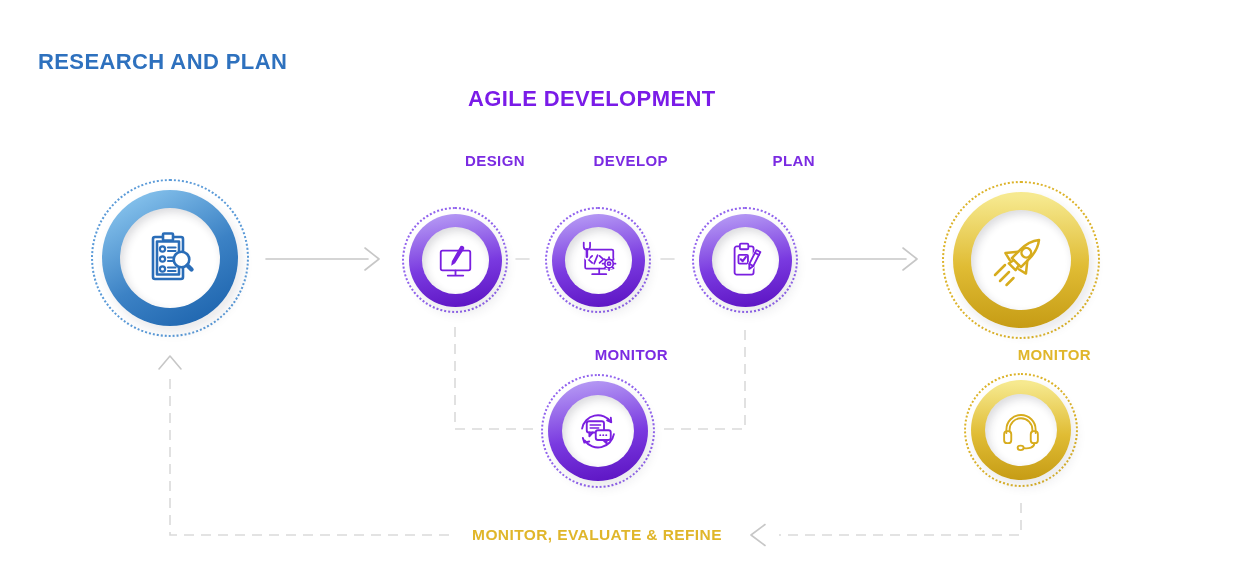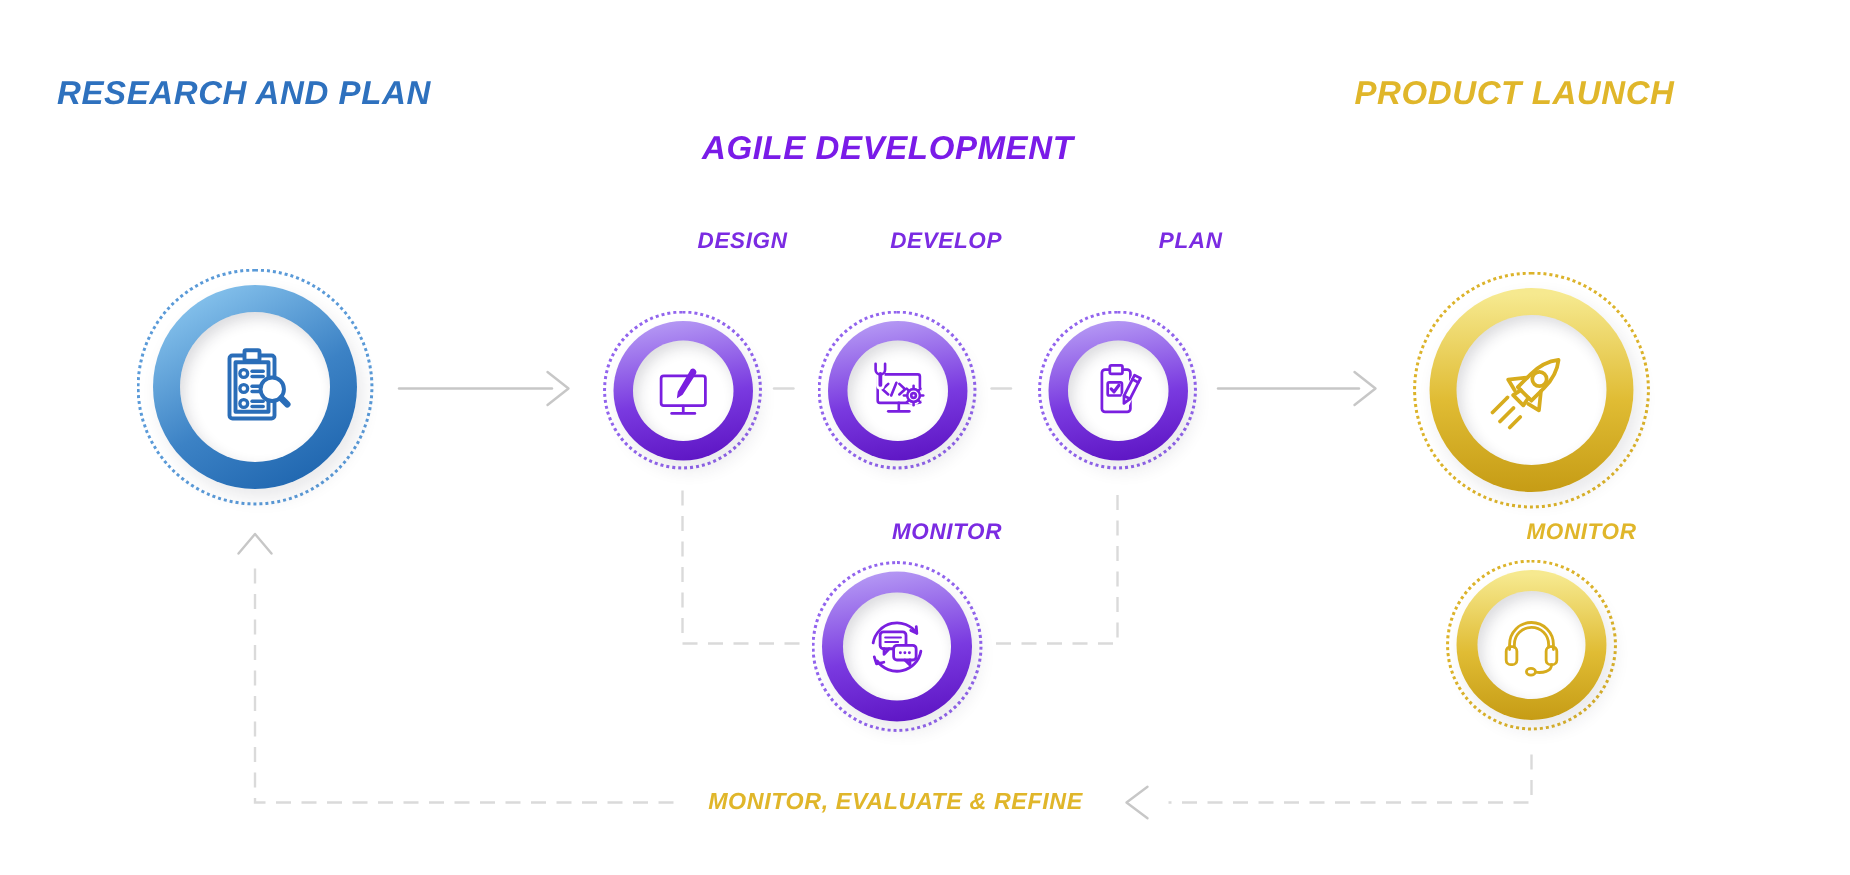--- a/index.html
+++ b/index.html
@@ -1,19 +1,18 @@
 <!DOCTYPE html>
 <html><head>
 <meta charset="utf-8">
 <style>
   html,body{margin:0;padding:0;background:#fff;}
   .canvas{
     position:relative;width:1144px;height:583px;background:#ffffff;overflow:hidden;
     font-family:"Liberation Sans",sans-serif;
-    font-style:italic;
   }
   .connectors{position:absolute;left:0;top:0;z-index:0;}
   .conn-solid{stroke:#c7c7c7;stroke-width:1.6;fill:none;stroke-linecap:round;stroke-linejoin:round;}
   .conn-dash{stroke:#dadada;stroke-width:1.6;fill:none;stroke-dasharray:10 7;}
 
   .title{position:absolute;margin:0;font-size:22px;font-weight:bold;letter-spacing:.4px;white-space:nowrap;z-index:2;}
   .title-research{left:38px;top:49px;color:#2e71be;}
   .title-agile{left:468px;top:49px;color:#7a1be8;margin-top:37px;}
   .title-launch{left:903px;top:49px;color:#e0b62a;}
 
@@ -90,21 +89,20 @@
 
     <path class="conn-dash" d="M1021,503 L1021,535 L779,535"></path>
     <polyline class="conn-solid" points="765,524.5 751,535 765,545.5"></polyline>
 
     <path class="conn-dash" d="M449,535 L170,535 L170,374"></path>
     <polyline class="conn-solid" points="159,369 170,356 181,369"></polyline>
   </svg>
 
   <h1 class="title title-research">RESEARCH AND PLAN</h1>
   <h1 class="title title-agile">AGILE DEVELOPMENT</h1>
-  <h1 class="title title-launch">PRODUCT LAUNCH</h1>
 
   <div class="step-label lbl-purple lbl-design">DESIGN</div>
   <div class="step-label lbl-purple lbl-develop">DEVELOP</div>
   <div class="step-label lbl-purple lbl-test">PLAN</div>
   <div class="step-label lbl-purple lbl-feedback">MONITOR</div>
   <div class="step-label lbl-gold lbl-support">MONITOR</div>
   <div class="loop-label">MONITOR, EVALUATE &amp; REFINE</div>
 
   <div class="node node-lg c-blue pos-research">
     <div class="ring">

